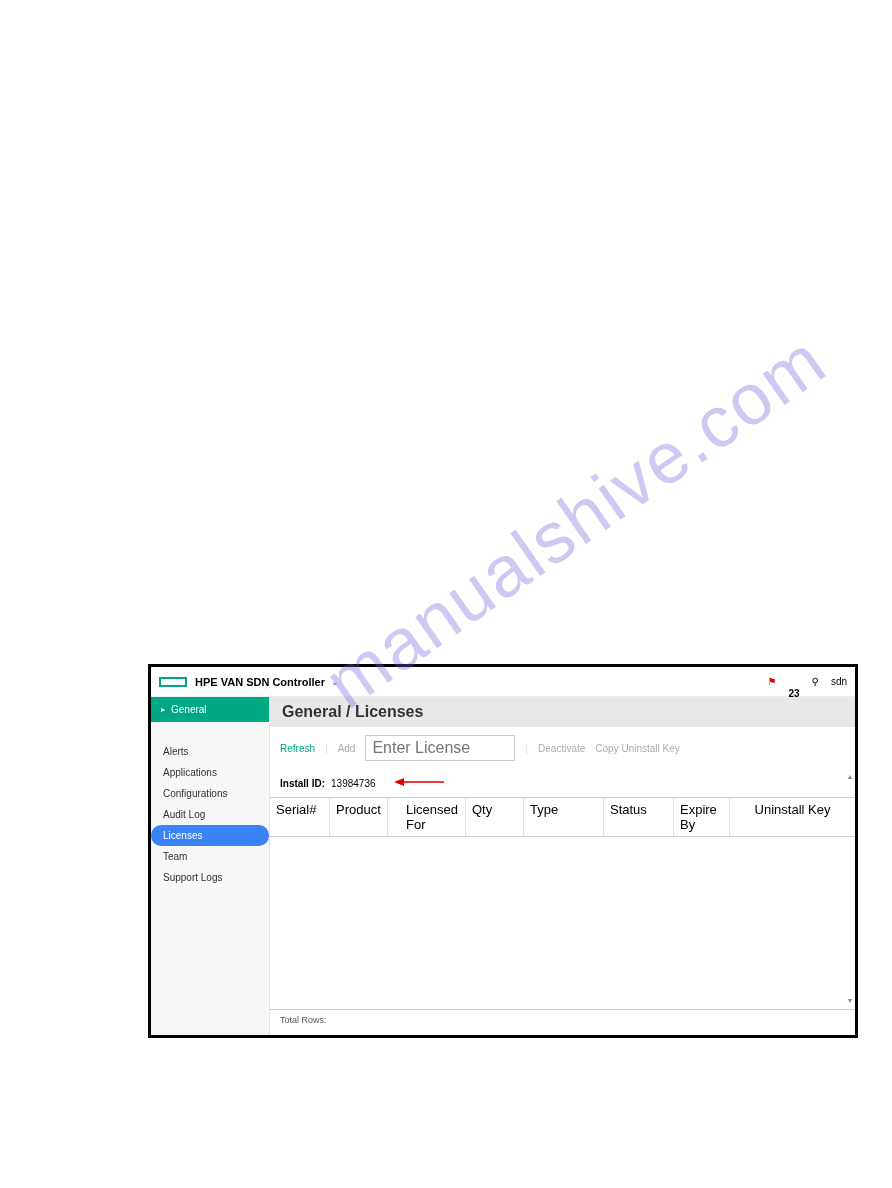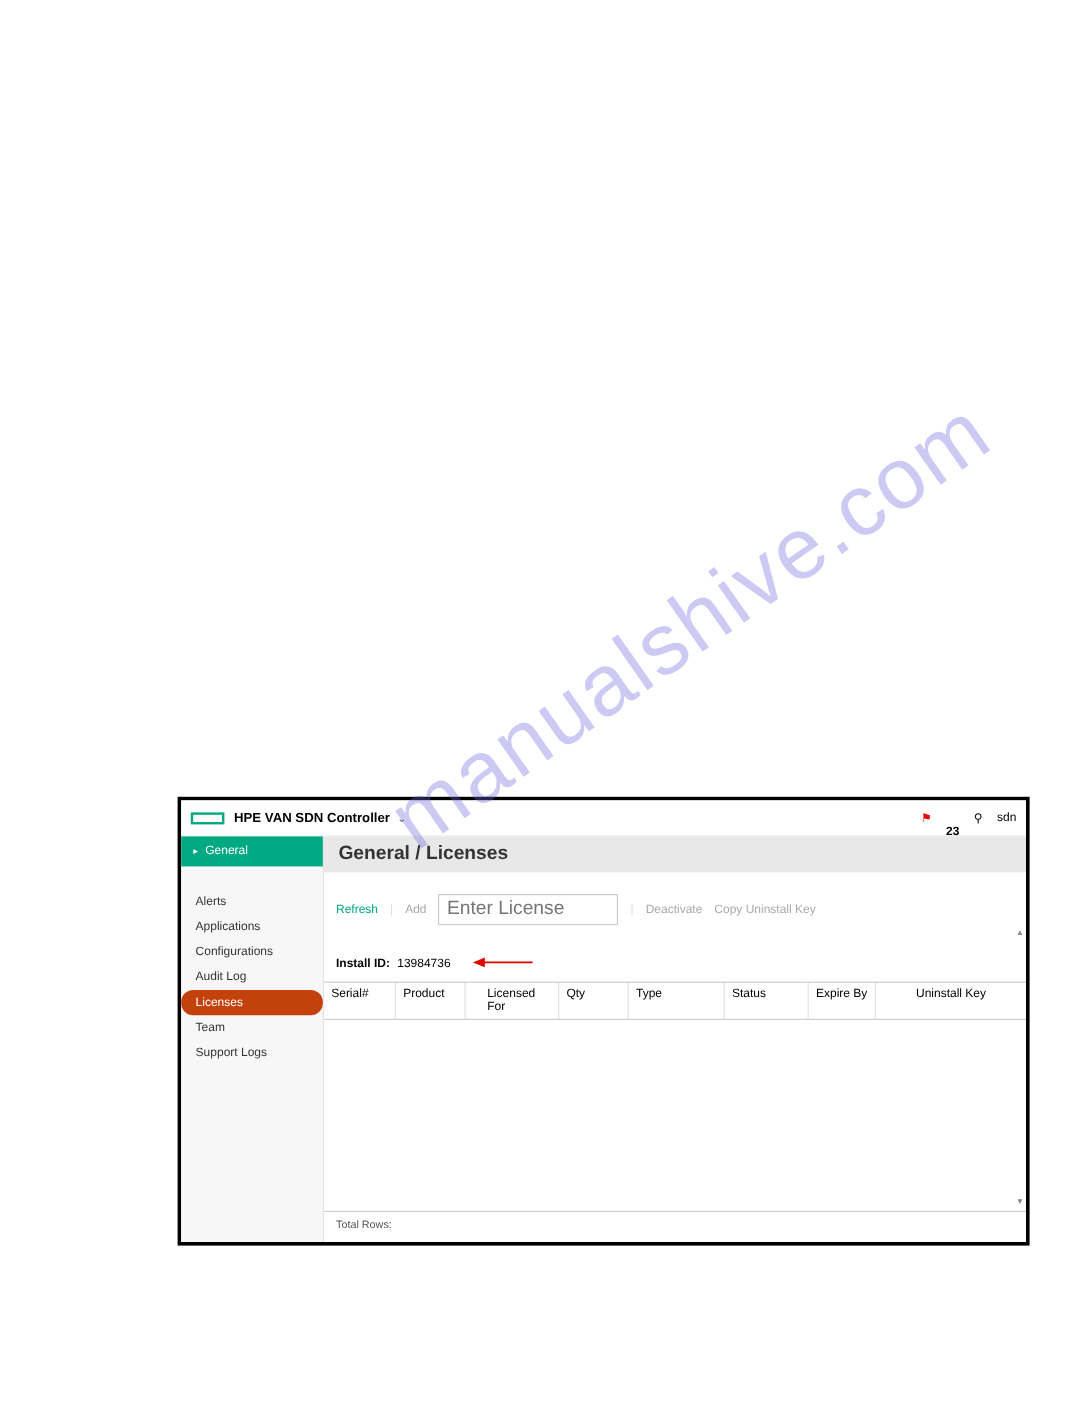--- a/index.html
+++ b/index.html
@@ -100,39 +100,39 @@
     .sidebar-group {
       padding: 19px 0 4px 0;
     }
     .sidebar-item {
       padding: 5px 12px;
       font-size: 10px;
       color: #333;
       cursor: pointer;
     }
     .sidebar-item.active {
-      background: #c2410c;
+      background: #3b82f6;
       color: #fff;
       border-radius: 10px;
     }
     .content {
       flex: 1;
       display: flex;
       flex-direction: column;
       position: relative;
     }
     .breadcrumb-bar {
       background: #e8e8e8;
       padding: 6px 12px;
       font-size: 16px;
       font-weight: bold;
       color: #333;
     }
     .toolbar {
-      padding: 18px 10px;
+      padding: 8px 10px;
       display: flex;
       align-items: center;
       gap: 10px;
       font-size: 10px;
     }
     .btn-refresh {
       color: #01a982;
       cursor: pointer;
     }
     .btn-add {
@@ -162,21 +162,21 @@
       font-weight: bold;
     }
     .arrow-annotation {
       margin-left: 12px;
       color: #e00;
     }
     .table-header {
       display: flex;
       border-top: 1px solid #ccc;
       border-bottom: 1px solid #ccc;
-      font-size: 10px;
+      font-size: 13px;
       font-weight: normal;
     }
     .th {
       padding: 4px 6px;
       border-right: 1px solid #e0e0e0;
     }
     .th:last-child {
       border-right: none;
       text-align: center;
     }

